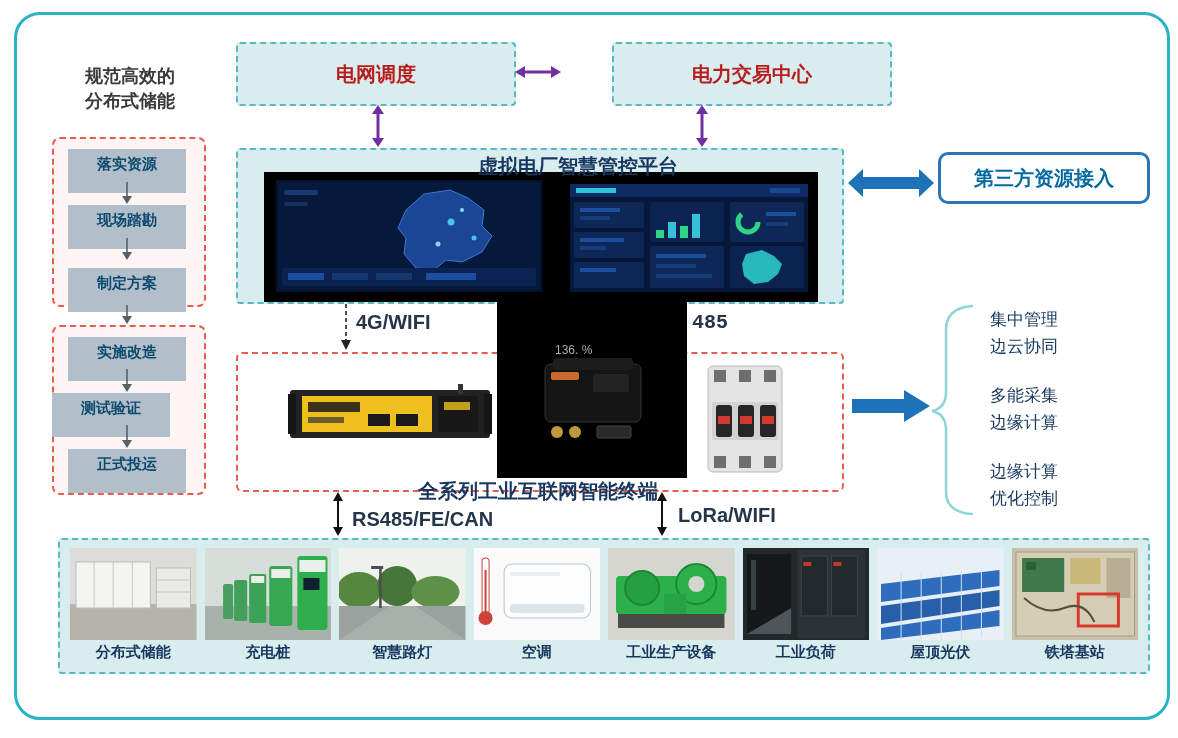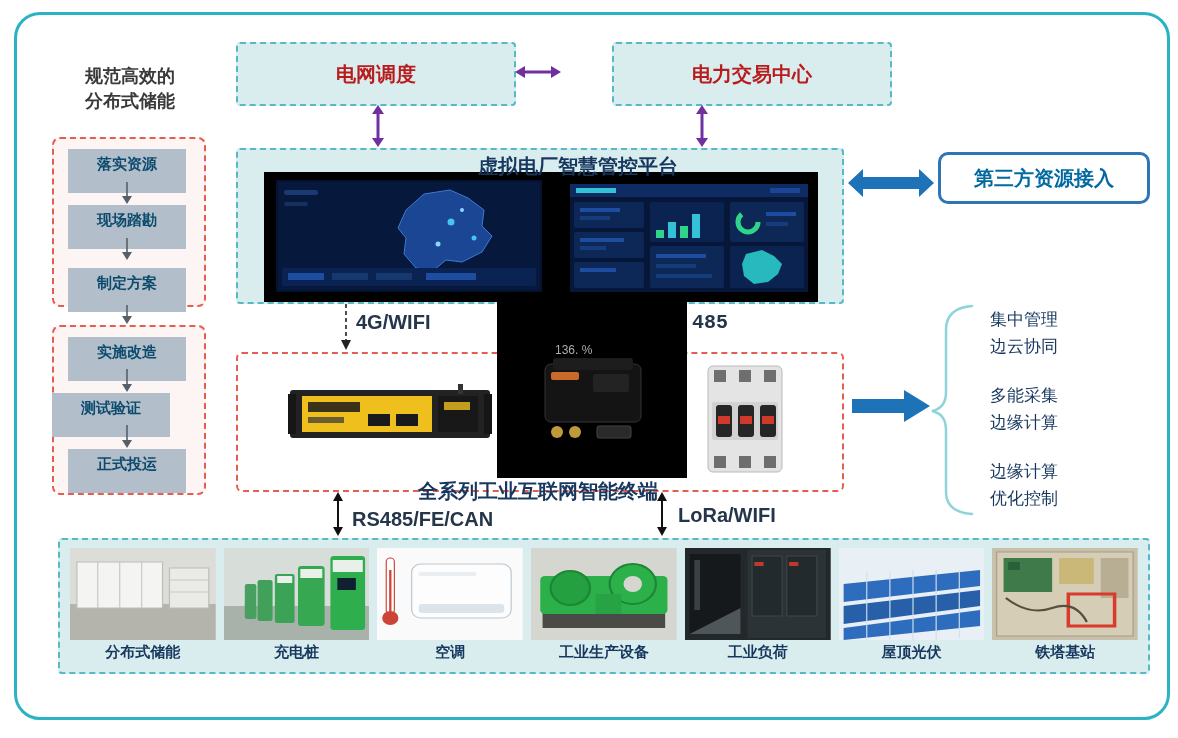--- a/index.html
+++ b/index.html
@@ -203,20 +203,33 @@
           <rect x="46" y="28" width="13" height="7" fill="#e9efe9"></rect>
           <rect x="64" y="18" width="23" height="60" rx="3" fill="#35a851"></rect>
           <rect x="66" y="21" width="19" height="9" fill="#e9efe9"></rect>
           <rect x="92" y="8" width="30" height="74" rx="3" fill="#2fae4d"></rect>
           <rect x="94" y="12" width="26" height="12" fill="#e9efe9"></rect>
           <rect x="98" y="30" width="16" height="12" fill="#102030"></rect>
         </svg>
         <div class="device-label">充电桩</div>
       </div>
 
+      <div class="device-cell">
+        <svg class="photo" viewBox="0 0 126 92" preserveAspectRatio="none">
+          <rect width="126" height="92" fill="#eef1ec"></rect>
+          <ellipse cx="20" cy="42" rx="22" ry="18" fill="#56873f"></ellipse>
+          <ellipse cx="58" cy="38" rx="20" ry="20" fill="#46763a"></ellipse>
+          <ellipse cx="96" cy="44" rx="24" ry="16" fill="#5d9147"></ellipse>
+          <rect x="0" y="58" width="126" height="34" fill="#9aa19e"></rect>
+          <path d="M0 92 L50 58 76 58 126 92 Z" fill="#a9b0ac"></path>
+          <rect x="40" y="20" width="2.5" height="40" fill="#4a4f4a"></rect>
+          <rect x="32" y="18" width="12" height="3" fill="#4a4f4a"></rect>
+        </svg>
+        <div class="device-label">智慧路灯</div>
+      </div>
 
       <div class="device-cell">
         <svg class="photo" viewBox="0 0 126 92" preserveAspectRatio="none">
           <rect width="126" height="92" fill="#fafafa"></rect>
           <rect x="8" y="10" width="7" height="56" rx="3.5" fill="#fff" stroke="#cc4438"></rect>
           <rect x="10.5" y="22" width="2" height="42" fill="#cc4438"></rect>
           <circle cx="11.5" cy="70" r="7" fill="#cc4438"></circle>
           <rect x="30" y="16" width="86" height="54" rx="8" fill="#fdfdfd" stroke="#b9c6ce"></rect>
           <rect x="36" y="56" width="74" height="9" rx="3" fill="#dbe4ea"></rect>
           <rect x="36" y="24" width="50" height="4" rx="2" fill="#e8eef2"></rect>

